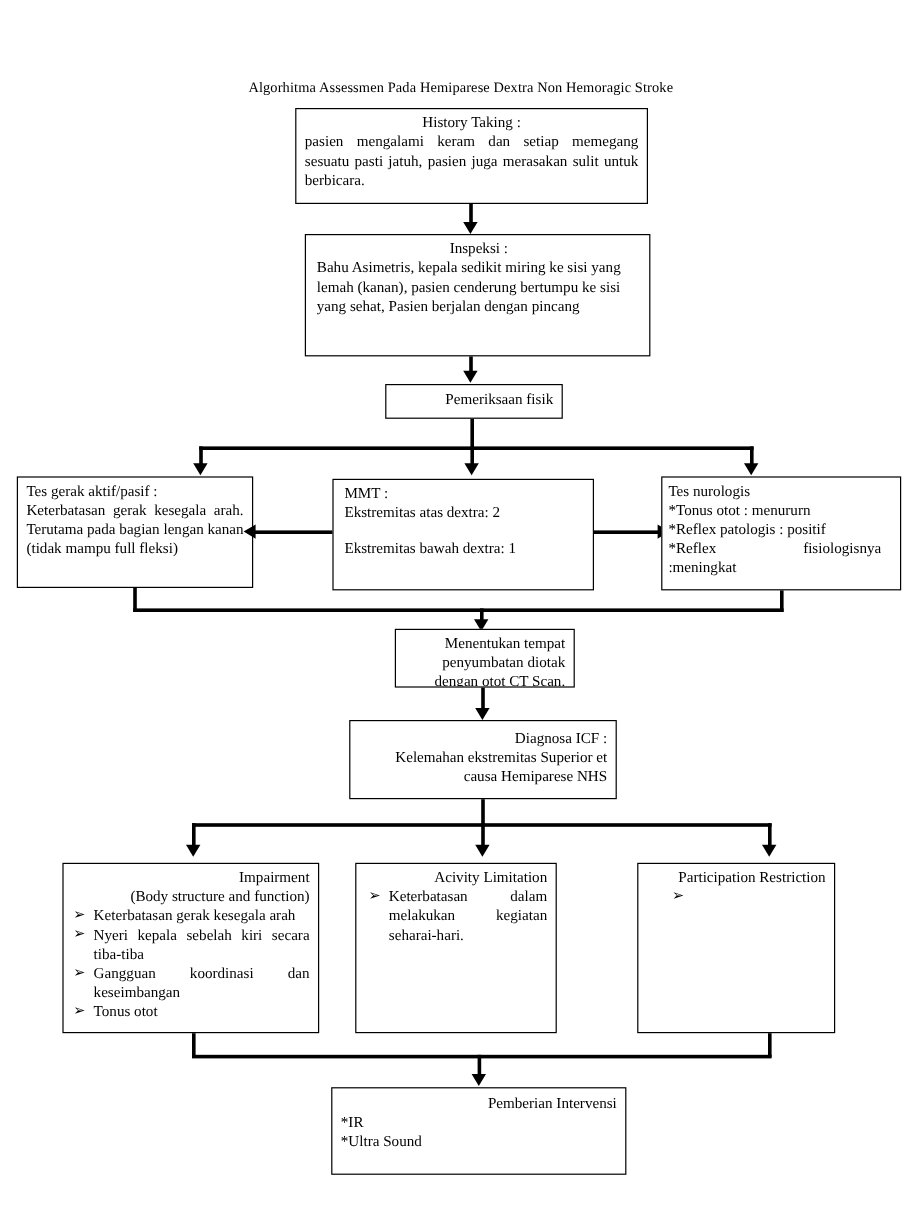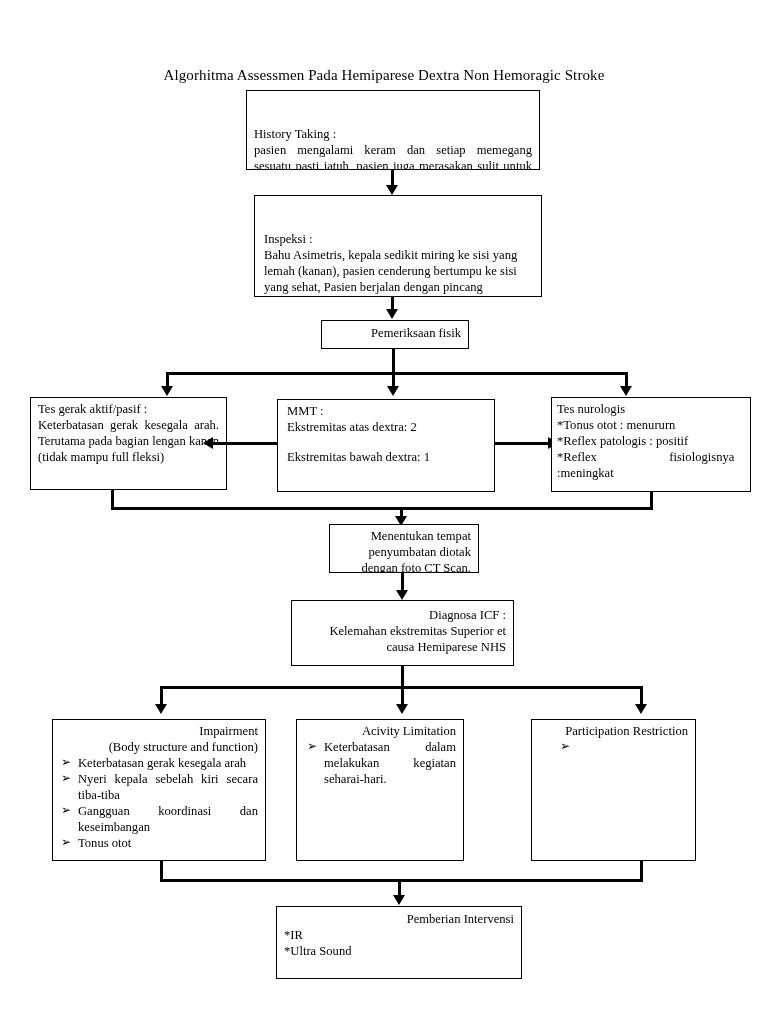--- a/index.html
+++ b/index.html
@@ -20,41 +20,40 @@
     background: #ffffff;
   }
 
   
   #chart-title {
     position: absolute;
     left: 0;
     top: 66px;
     width: 768px;
     text-align: center;
-    font-size: 15px;
+    font-size: 12px;
     line-height: 1.2;
     letter-spacing: .1px;
     white-space: nowrap;
   }
 
   
   .node {
     position: absolute;
     box-sizing: border-box;
     border: 1.6px solid #000;
     background: #fff;
     font-size: 12.6px;
     line-height: 1.27;
     padding: 4px 7px 4px 7px;
     overflow: hidden;
   }
   .node .title-line {
     display: block;
-    text-align: left;
-    margin-top: 32px;
+    text-align: center;
   }
   .node .body-line {
     display: block;
     text-align: justify;
     text-align-last: left;
   }
   .node .plain-line {
     display: block;
     text-align: left;
   }
@@ -156,21 +155,21 @@
 
   <div class="vline" style="left:166px; top:372px; height:16px;"></div>
   <div class="arrow-down" style="left:161px; top:386px;"></div>
 
   <div class="vline" style="left:392px; top:372px; height:16px;"></div>
   <div class="arrow-down" style="left:387px; top:386px;"></div>
 
   <div class="vline" style="left:625px; top:372px; height:16px;"></div>
   <div class="arrow-down" style="left:620px; top:386px;"></div>
 
-  <div class="node" style="left:30px; top:397px; width:197px; height:93px;">
+  <div class="node" style="left:14px; top:397px; width:197px; height:93px;">
     <span class="plain-line">Tes gerak aktif/pasif :</span>
     <span class="body-line just">Keterbatasan gerak kesegala arah. Terutama pada bagian lengan kanan (tidak mampu full fleksi)</span>
   </div>
 
   <div class="node" style="left:277px; top:399px; width:218px; height:93px; padding-left:9px;">
     <span class="plain-line">MMT :</span>
     <span class="plain-line">Ekstremitas atas dextra: 2</span>
     <span class="plain-line" style="height:14px;">&nbsp;</span>
     <span class="plain-line">Ekstremitas bawah dextra: 1</span>
   </div>
@@ -191,21 +190,21 @@
 
   <div class="vline" style="left:111px; top:490px; height:20px;"></div>
   <div class="vline" style="left:650px; top:492px; height:18px;"></div>
   <div class="hline" style="left:111px; top:507px; width:542px;"></div>
   <div class="vline" style="left:400px; top:507px; height:11px;"></div>
   <div class="arrow-down" style="left:395px; top:516px;"></div>
 
   <div class="node" style="left:329px; top:524px; width:150px; height:49px; padding-top:4px;">
     <span class="center-line">Menentukan tempat</span>
     <span class="center-line">penyumbatan diotak</span>
-    <span class="center-line">dengan foto CT Scan.</span>
+    <span class="center-line">dengan otot CT Scan.</span>
   </div>
 
   <div class="vline" style="left:401px; top:573px; height:19px;"></div>
   <div class="arrow-down" style="left:396px; top:590px;"></div>
 
   <div class="node" style="left:291px; top:600px; width:223px; height:66px; padding-top:7px;">
     <span class="center-line">Diagnosa ICF :</span>
     <span class="center-line">Kelemahan ekstremitas Superior et</span>
     <span class="center-line">causa Hemiparese NHS</span>
   </div>

